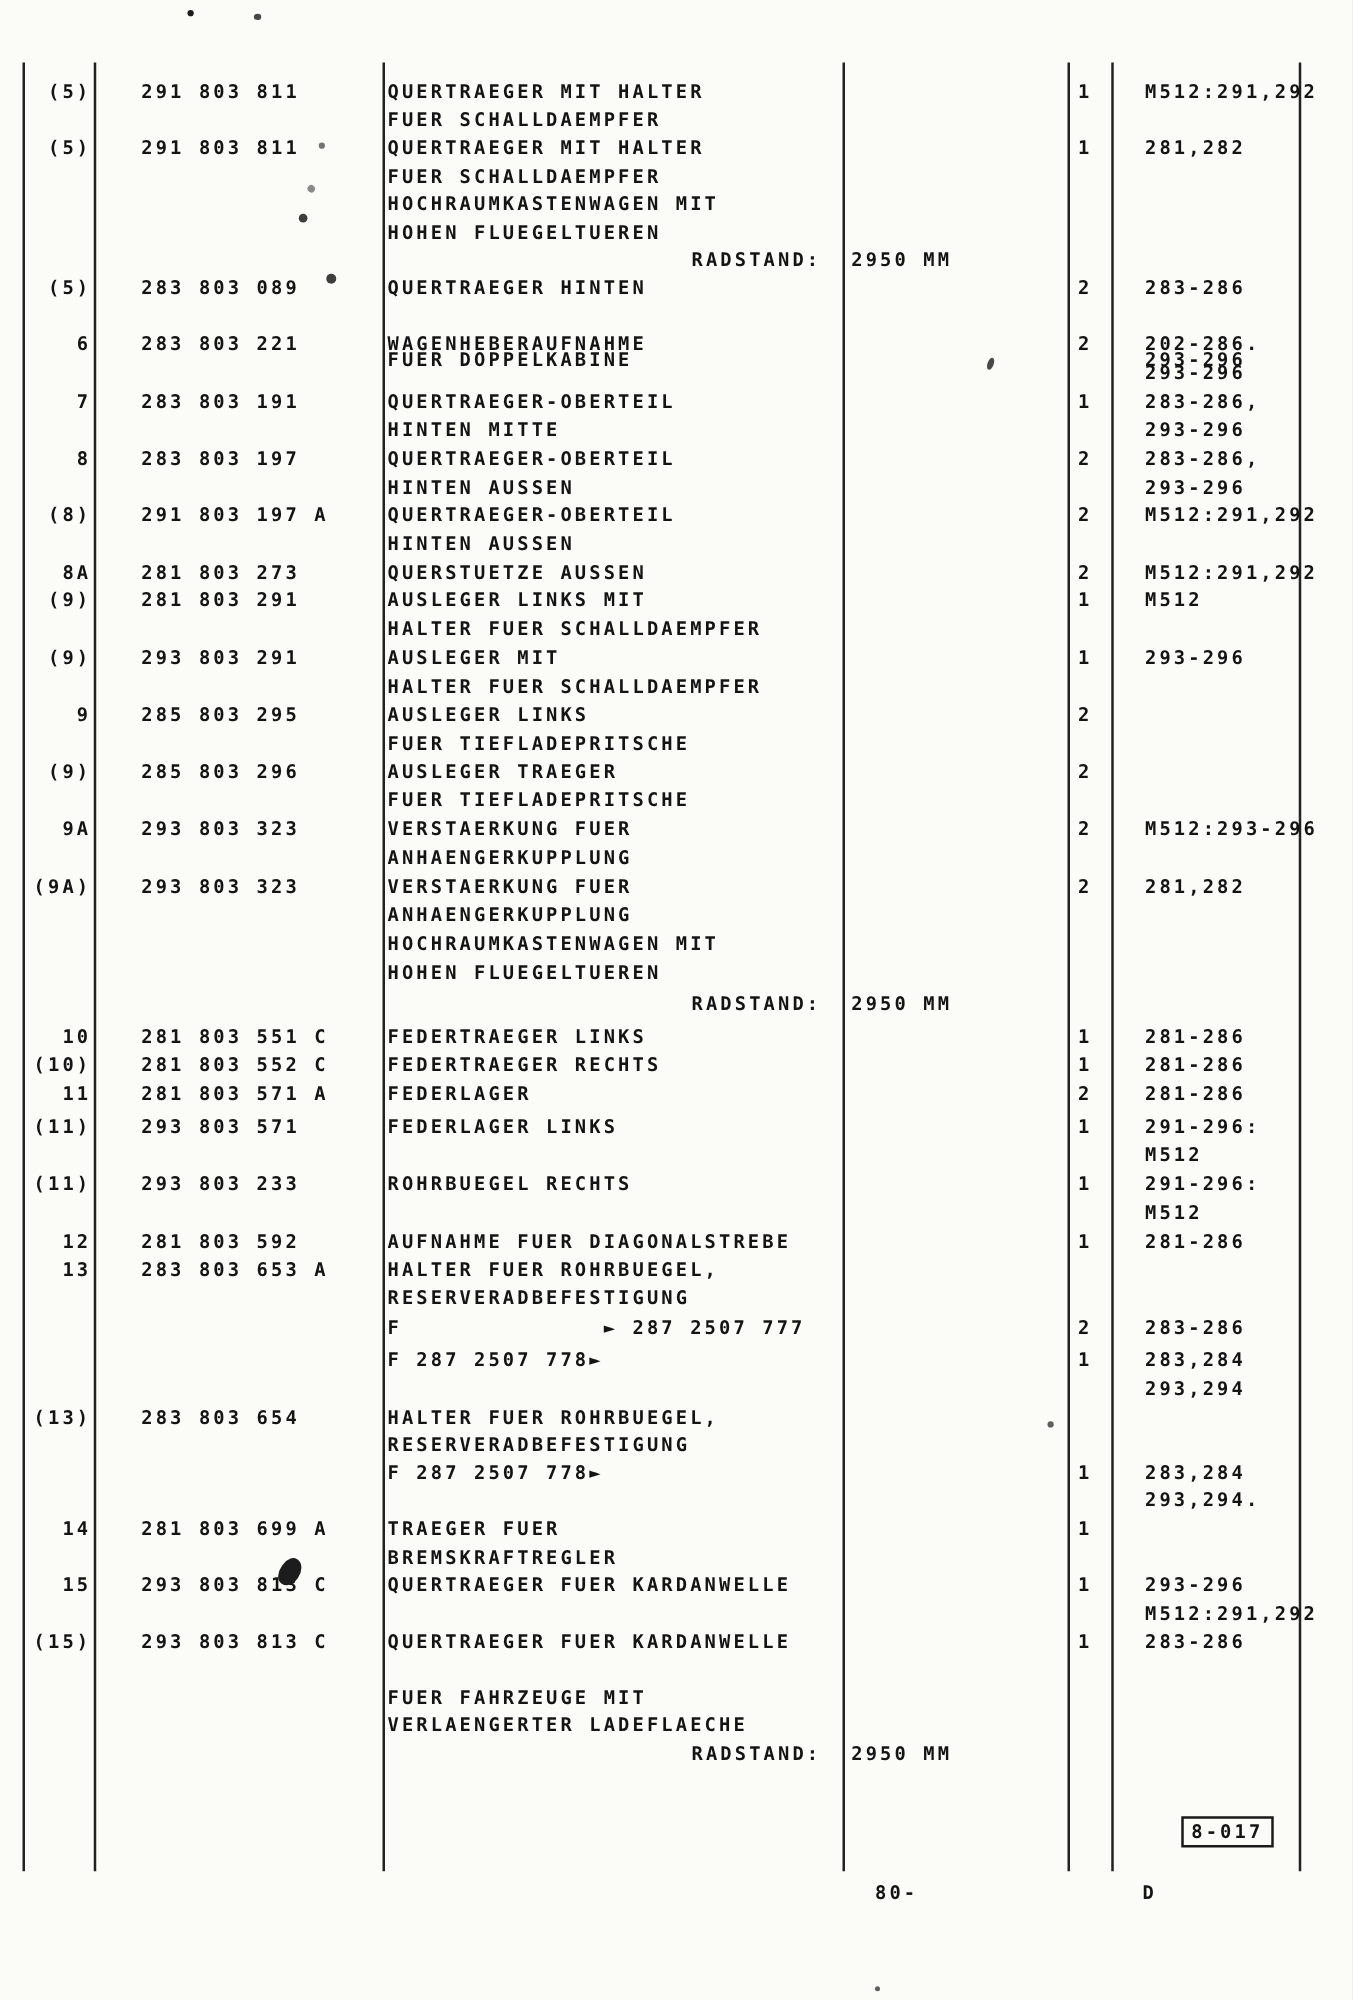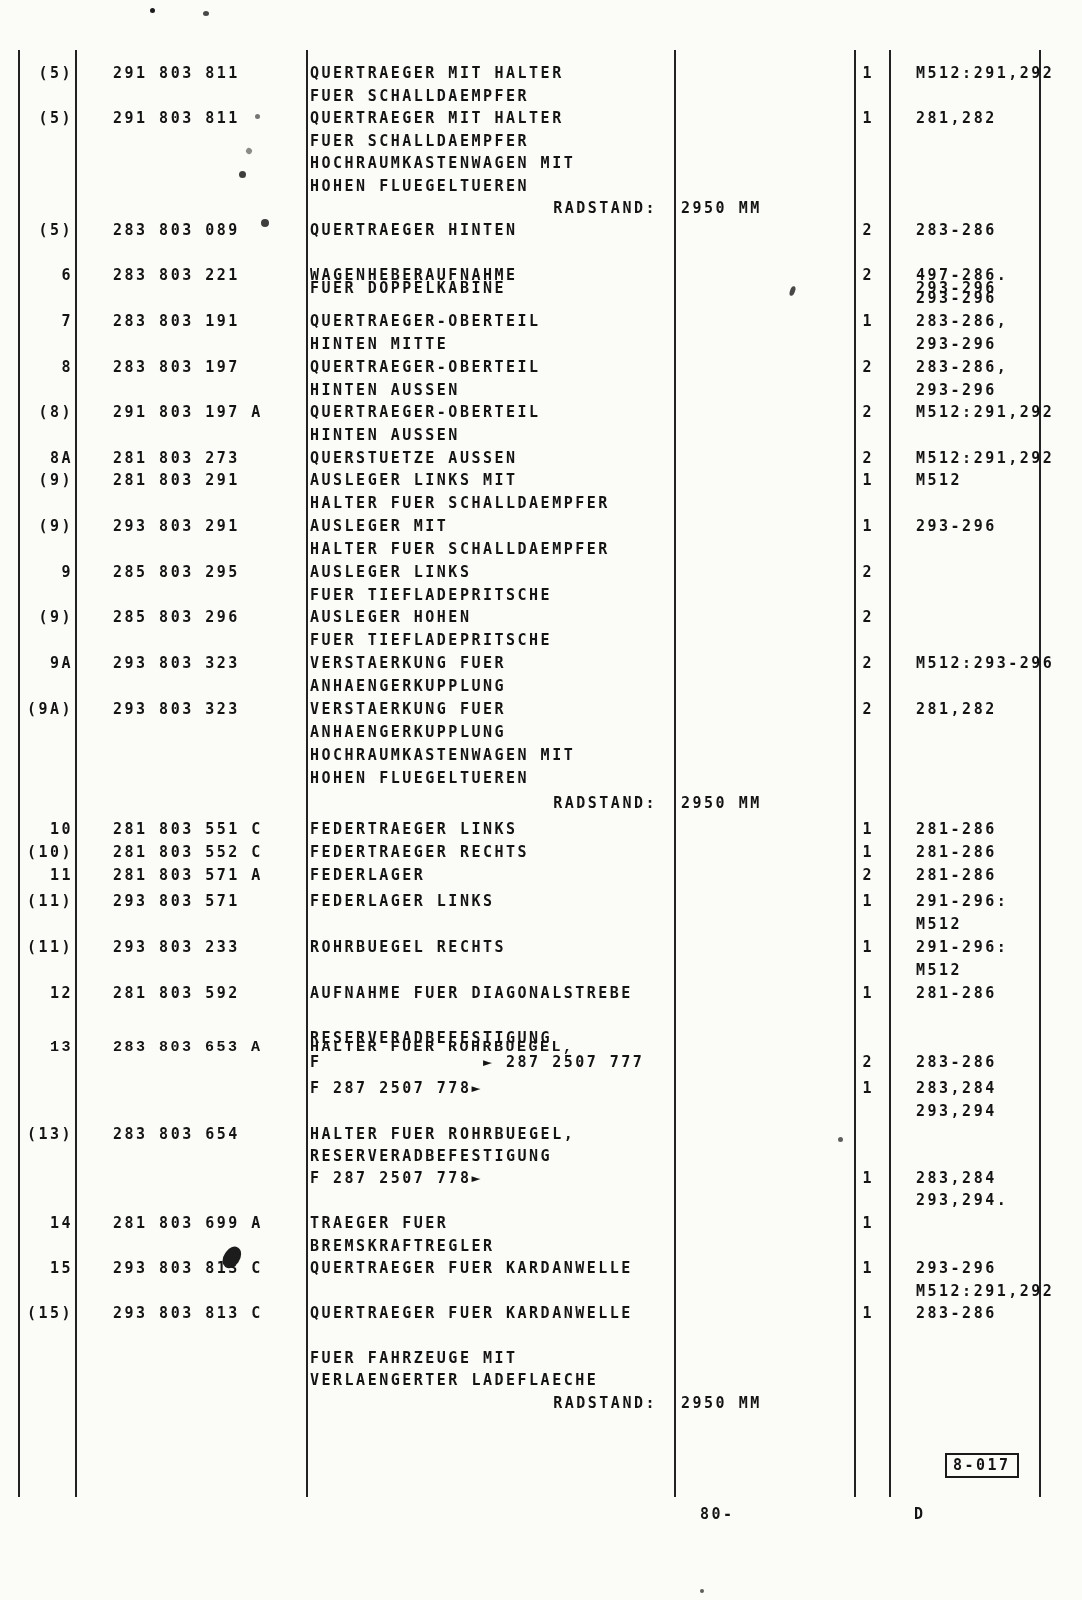--- a/index.html
+++ b/index.html
@@ -105,21 +105,21 @@
       </div>
       <div class="line" style="top: 244px; margin-top: 35px;">
         <div class="cell c-desc">FUER DOPPELKABINE</div>
         <div class="cell c-mod">293-296</div>
       </div>
       <div class="line" style="top: 266px;">
         <div class="cell c-pos">6</div>
         <div class="cell c-part">283 803 221</div>
         <div class="cell c-desc">WAGENHEBERAUFNAHME</div>
         <div class="cell c-qty">2</div>
-        <div class="cell c-mod">497-286.</div>
+        <div class="cell c-mod">202-286.</div>
       </div>
       <div class="line" style="top: 289px;">
         <div class="cell c-mod">293-296</div>
       </div>
       <div class="line" style="top: 312px;">
         <div class="cell c-pos">7</div>
         <div class="cell c-part">283 803 191</div>
         <div class="cell c-desc">QUERTRAEGER-OBERTEIL</div>
         <div class="cell c-qty">1</div>
         <div class="cell c-mod">283-286,</div>
@@ -181,21 +181,21 @@
         <div class="cell c-part">285 803 295</div>
         <div class="cell c-desc">AUSLEGER LINKS</div>
         <div class="cell c-qty">2</div>
       </div>
       <div class="line" style="top: 586px;">
         <div class="cell c-desc">FUER TIEFLADEPRITSCHE</div>
       </div>
       <div class="line" style="top: 608px;">
         <div class="cell c-pos">(9)</div>
         <div class="cell c-part">285 803 296</div>
-        <div class="cell c-desc">AUSLEGER HOHEN</div>
+        <div class="cell c-desc">AUSLEGER TRAEGER</div>
         <div class="cell c-qty">2</div>
       </div>
       <div class="line" style="top: 631px;">
         <div class="cell c-desc">FUER TIEFLADEPRITSCHE</div>
       </div>
       <div class="line" style="top: 654px;">
         <div class="cell c-pos">9A</div>
         <div class="cell c-part">293 803 323</div>
         <div class="cell c-desc">VERSTAERKUNG FUER</div>
         <div class="cell c-qty">2</div>
@@ -265,21 +265,21 @@
       <div class="line" style="top: 961px;">
         <div class="cell c-mod">M512</div>
       </div>
       <div class="line" style="top: 984px;">
         <div class="cell c-pos">12</div>
         <div class="cell c-part">281 803 592</div>
         <div class="cell c-desc">AUFNAHME FUER DIAGONALSTREBE</div>
         <div class="cell c-qty">1</div>
         <div class="cell c-mod">281-286</div>
       </div>
-      <div class="line" style="top: 1039px; font-family: Liberation Mono, monospace;">
+      <div class="line" style="top: 1007px;">
         <div class="cell c-pos">13</div>
         <div class="cell c-part">283 803 653 A</div>
         <div class="cell c-desc">HALTER FUER ROHRBUEGEL,</div>
       </div>
       <div class="line" style="top: 1029px;">
         <div class="cell c-desc">RESERVERADBEFESTIGUNG</div>
       </div>
       <div class="line" style="top: 1053px;">
         <div class="cell c-desc">F              ► 287 2507 777</div>
         <div class="cell c-qty">2</div>

